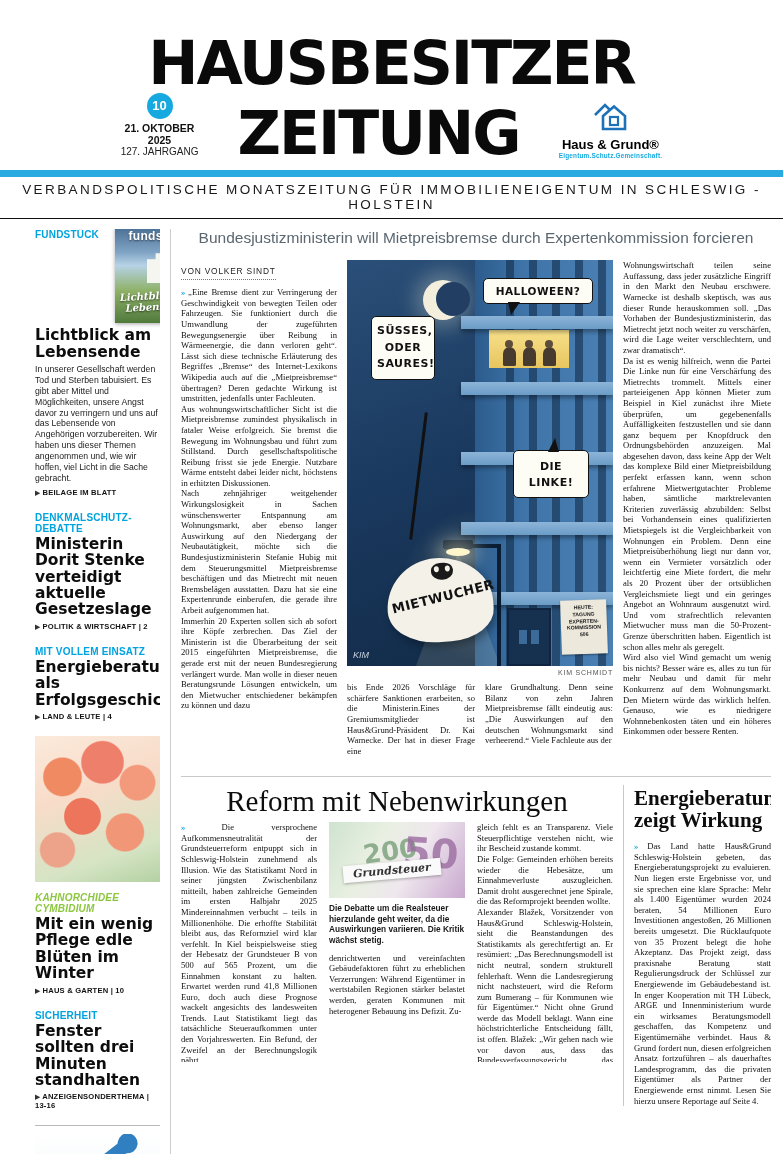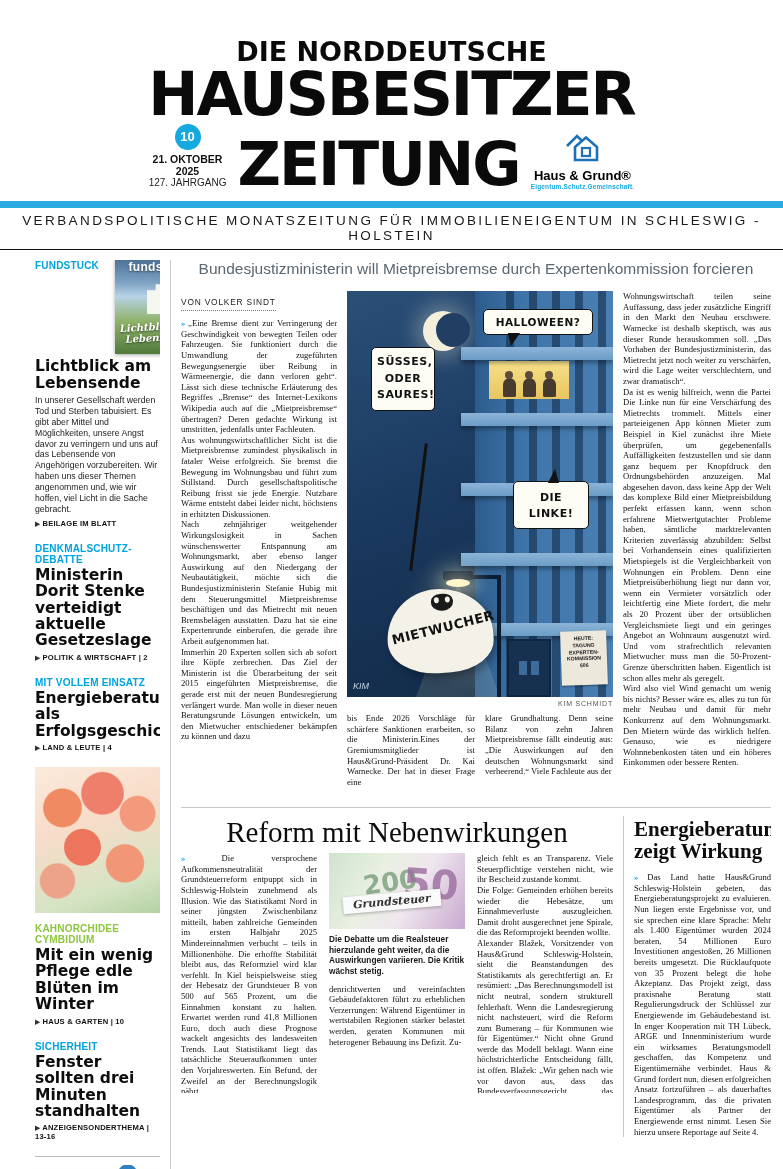--- a/index.html
+++ b/index.html
@@ -4,42 +4,42 @@
 <style>
   * { margin:0; padding:0; box-sizing:border-box; }
   html,body { width:783px; height:1169px; background:#fff; overflow:hidden;
               font-family:"Liberation Sans", sans-serif; color:#111; }
   .pre { white-space:pre-line; }
 
   
   .masthead { text-align:center; padding-top:36px; }
   .mast-overline { font-family:"DejaVu Sans", sans-serif; font-weight:900; font-size:27px; letter-spacing:0; color:#0a0a0a; }
   .mast-title { font-family:"DejaVu Sans", sans-serif; font-weight:900; font-size:60px; line-height:.92; letter-spacing:-2px; color:#0a0a0a; }
-  .mast-row { display:flex; justify-content:center; align-items:flex-end; gap:4px; margin-top:2px; }
+  .mast-row { display:flex; justify-content:center; align-items:flex-end; gap:32px; margin-top:2px; }
   .issue-block { width:92px; text-align:center; padding-bottom:4px; }
   .issue-badge { width:26px; height:26px; border-radius:50%; background:#16a9e0; color:#fff;
                  font-weight:900; font-size:13px; line-height:26px; margin:0 auto 3px; }
   .issue-date { font-weight:800; font-size:10.5px; }
   .issue-vol { font-size:10px; color:#222; }
   .brand-block { width:118px; text-align:center; padding-bottom:2px; }
   .brand-name { font-weight:800; font-size:13px; color:#000; margin-top:1px; }
   .brand-motto { font-weight:800; font-size:6.4px; color:#16a9e0; letter-spacing:.2px; }
   .cyan-bar { height:7px; background:#29abe2; margin-top:9px; }
   .tagline { text-align:center; font-size:13.5px; letter-spacing:2.4px; color:#1a1a1a;
              padding:5px 8px 6px; border-bottom:1.5px solid #111; font-weight:500; }
 
   
   .content { display:grid; grid-template-columns:125px 1fr; column-gap:0;
              padding:10px 12px 0 35px; position:relative; height:935px; overflow:hidden; }
   .main { border-left:1px solid #ccc; margin-left:10px; padding-left:10px; }
 
   
   .sidebar { overflow:hidden; }
   .kicker { font-weight:800; font-size:10px; color:#00a3df; letter-spacing:.2px; margin-bottom:2px; }
-  .kicker.green { color:#8cc63f; }
+  .kicker.green { color:#8cc63f;font-style:italic; }
   .side-head { font-family:"DejaVu Sans", sans-serif; font-weight:800; font-size:15.5px; line-height:1.06; color:#0d0d0d; margin-bottom:4px; }
   .side-body { font-size:8.7px; line-height:1.25; color:#1a1a1a; }
   .side-link { font-weight:800; font-size:7.6px; color:#111; margin-top:4px; letter-spacing:.2px; }
   .side-link .arr { font-size:6.5px; color:#333; }
   .story { margin-bottom:15px; overflow:visible; }
   .cover { float:right; width:87px; height:96px; margin:-2px -42px 4px 6px; position:relative; z-index:3;
            background:linear-gradient(180deg,#4a6f95 0%,#7fa3c4 26%,#b7d2e6 40%,#8fb269 66%,#50793b 100%);
            box-shadow:0 1px 4px rgba(0,0,0,.35); }
   .cover-title { font-weight:800; font-size:12px; color:#fff; text-align:center; padding-top:2px;
                  text-shadow:0 1px 2px rgba(0,0,0,.55); letter-spacing:.3px; }
@@ -160,21 +160,20 @@
           transform:rotate(-5deg); font-family:"DejaVu Serif", serif; font-style:italic; font-weight:700;
           font-size:11px; color:#333; box-shadow:0 1px 3px rgba(0,0,0,.3); }
   .caption { font-weight:700; font-size:8.3px; line-height:1.28; color:#1a1a1a; margin:1px 0 7px; }
   .energy-head { font-family:"Liberation Serif", serif; font-weight:800; font-size:21px; line-height:1.05;
                  color:#0d0d0d; margin:2px 0 10px; white-space:pre-line; }
 </style>
 </head>
 <body>
 
 <header class="masthead">
-  <div class="mast-overline">DIE NORDDEUTSCHE</div>
   <div class="mast-title">HAUSBESITZER</div>
   <div class="mast-row">
     <div class="issue-block">
       <div class="issue-badge">10</div>
       <div class="issue-date">21. OKTOBER 2025</div>
       <div class="issue-vol">127. JAHRGANG</div>
     </div>
     <div class="mast-title">ZEITUNG</div>
     <div class="brand-block">
       <svg width="46" height="32" viewBox="0 0 46 32">

